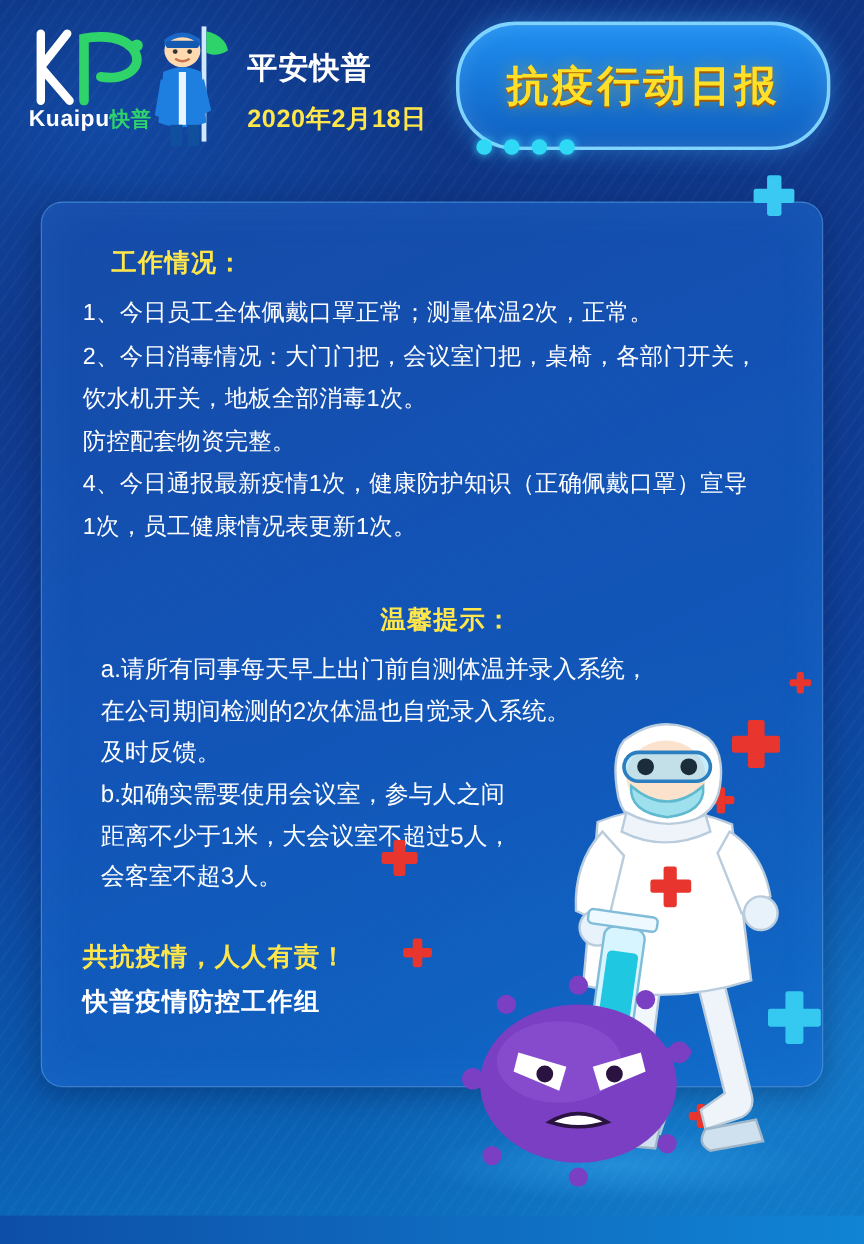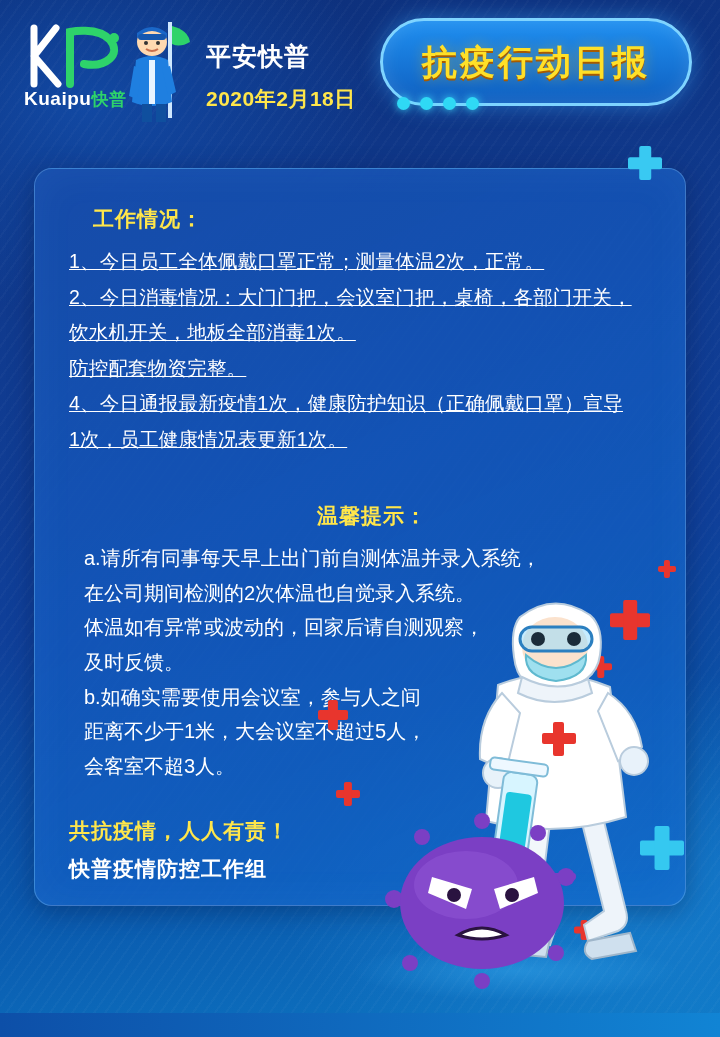--- a/index.html
+++ b/index.html
@@ -53,21 +53,21 @@
   .brand-name {
     font-size: 25px; font-weight: bold; color: #ffffff; letter-spacing: 1px;
   }
   .brand-date {
     margin-top: 12px;
     font-size: 21px; font-weight: bold; color: #ffe64a; letter-spacing: .5px;
   }
 
   .banner {
     position: absolute; right: 28px; top: 18px;
-    width: 312px; height: 88px;
+    width: 312px; height: 107px;
     border-radius: 50px;
     background: linear-gradient(180deg, #1f8ff0 0%, #0f5fc0 100%);
     border: 3px solid #7fd4ff;
     box-shadow: 0 0 22px rgba(60,170,255,.45), inset 0 0 18px rgba(255,255,255,.12);
     display: flex; align-items: center; justify-content: center;
   }
   .banner-text {
     font-family: "DejaVu Sans", sans-serif;
     font-size: 35px; font-weight: bold;
     color: #ffe028;
@@ -94,21 +94,21 @@
     z-index: 4;
   }
   .sec-title {
     font-size: 21px; font-weight: bold; color: #ffe64a;
     letter-spacing: 1px;
     margin-bottom: 12px;
     margin-left: 24px;
   }
   .sec-title.second { margin-top: 0; text-align: center; }
   .lines { color: #ffffff; font-size: 19.5px; line-height: 1.72; letter-spacing: .2px; }
-  .lines p { margin-bottom: 2px; text-decoration: underline; }
+  .lines p { margin-bottom: 2px; }
   .tips { color: #ffffff; font-size: 20px; line-height: 1.68; margin-left: 15px; }
   .tips p { margin-bottom: 1px; }
   .slogan {
     margin-top: 34px;
     font-size: 21px; font-weight: bold; color: #ffe64a; letter-spacing: 1px;
   }
   .team {
     margin-top: 10px;
     font-size: 21px; font-weight: bold; color: #ffffff; letter-spacing: 1px;
   }
@@ -230,21 +230,20 @@
         <p>4、今日通报最新疫情1次，健康防护知识（正确佩戴口罩）宣导</p>
         <p>1次，员工健康情况表更新1次。</p>
       </div>
     </div>
 
     <div>
       <div class="sec-title second">温馨提示：</div>
       <div class="tips">
         <p>a.请所有同事每天早上出门前自测体温并录入系统，</p>
         <p>在公司期间检测的2次体温也自觉录入系统。</p>
-        <p>体温如有异常或波动的，回家后请自测观察，</p>
         <p>及时反馈。</p>
         <p>b.如确实需要使用会议室，参与人之间</p>
         <p>距离不少于1米，大会议室不超过5人，</p>
         <p>会客室不超3人。</p>
       </div>
     </div>
 
     <div class="slogan">共抗疫情，人人有责！</div>
     <div class="team">快普疫情防控工作组</div>
   </div>

